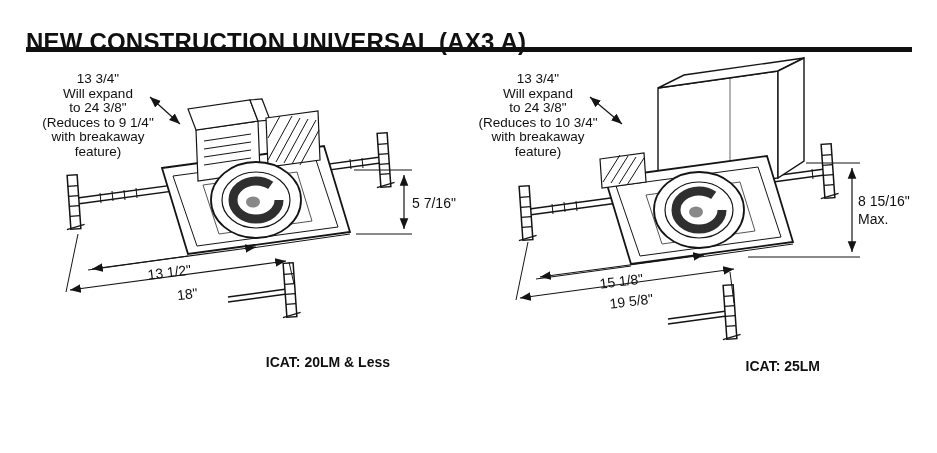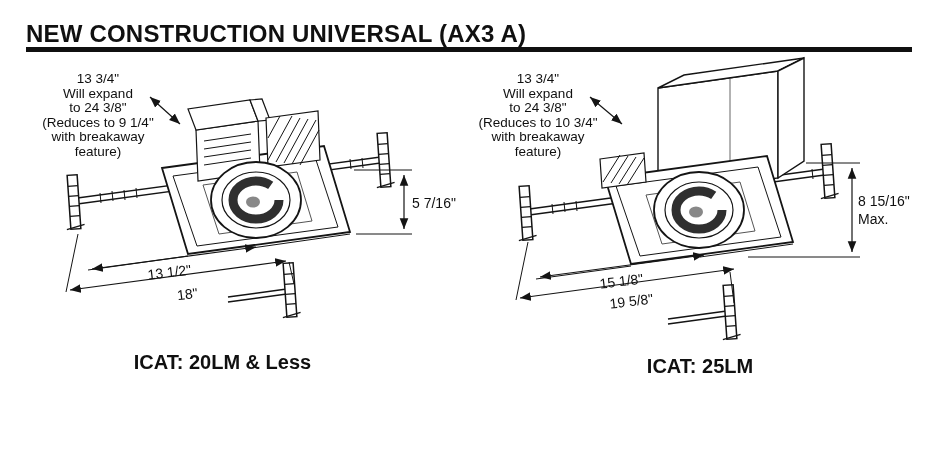--- a/index.html
+++ b/index.html
@@ -1,24 +1,24 @@
 <!DOCTYPE html>
 <html><head>
 <meta charset="utf-8">
 <style>
   *{margin:0;padding:0;box-sizing:border-box}
   html,body{background:#ffffff}
   body{font-family:"Liberation Sans",sans-serif;color:#111}
   .page{position:relative;width:937px;height:453px;background:#fff;overflow:hidden}
-  .title{position:absolute;left:26px;top:20px;font-size:24px;font-weight:bold;letter-spacing:.2px;color:#101010;white-space:nowrap}
+  .title{position:absolute;left:26px;top:28px;font-size:24px;font-weight:bold;letter-spacing:.2px;color:#101010;white-space:nowrap}
   .rule{position:absolute;left:26px;top:47px;width:886px;height:5px;background:#101010}
   svg.drawing{position:absolute;left:0;top:0}
   .note{position:absolute;text-align:center;font-size:13.5px;line-height:14.5px;color:#101010}
   .note span{display:block}
-  .caption{position:absolute;text-align:center;font-weight:bold;font-size:20px;line-height:25px;color:#101010}
+  .caption{position:absolute;text-align:right;font-weight:bold;font-size:14px;line-height:25px;color:#101010}
   .caption span{display:block}
   svg text{font-family:"Liberation Sans",sans-serif;font-size:14px;fill:#101010;stroke:none}
 </style>
 </head>
 <body>
 
 <div class="page">
 
   <h1 class="title">NEW CONSTRUCTION UNIVERSAL (AX3 A)</h1>
   <div class="rule"></div>
@@ -208,17 +208,17 @@
     <span>to 24 3/8"</span>
     <span>(Reduces to 10 3/4"</span>
     <span>with breakaway</span>
     <span>feature)</span>
   </div>
 
   <div class="caption" style="left:55px;top:350px;width:335px">
     <span>ICAT: 20LM &amp; Less</span>
   </div>
 
-  <div class="caption" style="left:555px;top:354px;width:290px">
+  <div class="caption" style="left:530px;top:354px;width:290px">
     <span>ICAT: 25LM</span>
   </div>
 
 </div>
 
 </body></html>

